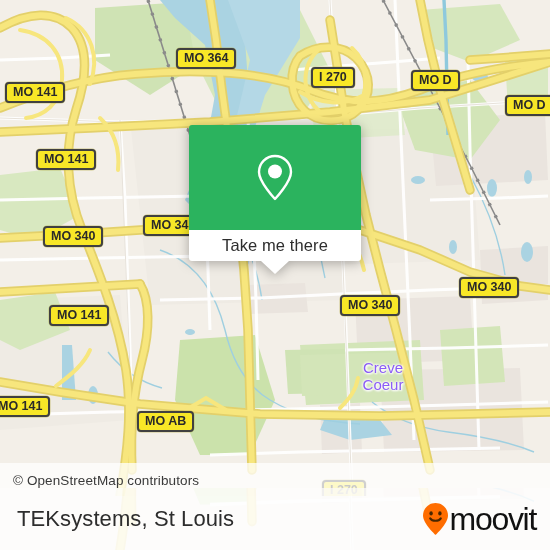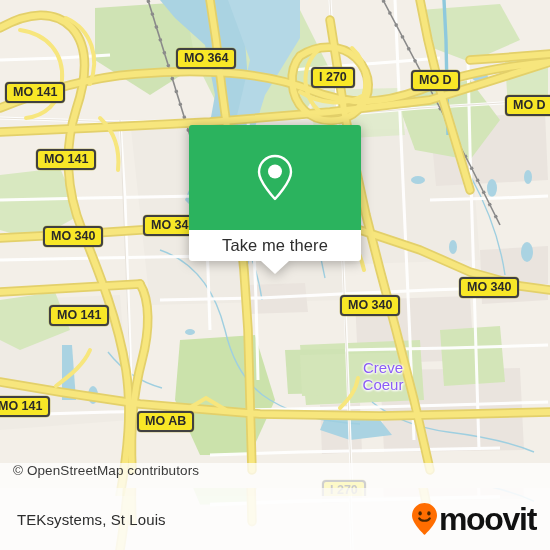--- a/index.html
+++ b/index.html
@@ -11,46 +11,46 @@
   #app{position:relative;width:550px;height:550px;overflow:hidden;background:#fff;}
 
   
   .map{position:absolute;left:0;top:0;width:550px;height:496px;overflow:hidden;background:#f3efe8;}
   .map-canvas{position:absolute;left:0;top:0;width:550px;height:496px;}
 
   
   .attrib{
     position:absolute;left:0;top:463px;width:550px;height:25px;
     background:rgba(255,255,255,0.75);
-    display:flex;align-items:flex-start;
+    display:flex;align-items:flex-end;
     pointer-events:none;
   }
   .attrib-text{
     font-size:13.5px;color:#3a3a3a;padding-left:13px;letter-spacing:0.1px;
     white-space:nowrap;
   }
 
   
   .bottombar{
     position:absolute;left:0;top:488px;width:550px;height:62px;
     background:rgba(255,255,255,0.93);
     overflow:hidden;
   }
   .bottombar .faint{
     position:absolute;left:0;top:-488px;width:550px;height:550px;opacity:0.13;
   }
   .bottombar-inner{
     position:relative;z-index:3;height:62px;display:flex;align-items:center;
     justify-content:space-between;padding:0 14px 0 17px;box-sizing:border-box;
   }
-  .place-title{font-size:15px;color:#2d2d2d;letter-spacing:0.1px;white-space:nowrap;}
+  .place-title{font-size:22px;color:#2d2d2d;letter-spacing:0.1px;white-space:nowrap;}
 
   
   .logo{display:flex;align-items:center;gap:1px;}
-  .logo-word{font-size:32px;font-weight:bold;color:#111;letter-spacing:-1.3px;line-height:1;}
+  .logo-word{font-size:32px;font-weight:normal;color:#111;letter-spacing:-1.3px;line-height:1;}
 
   
   .callout{
     position:absolute;left:189px;top:125px;width:172px;
     filter:drop-shadow(0 2px 6px rgba(0,0,0,0.30));
   }
   .callout-top{
     height:105px;background:#2bb35e;border-radius:3px 3px 0 0;
     display:flex;align-items:center;justify-content:center;
   }

